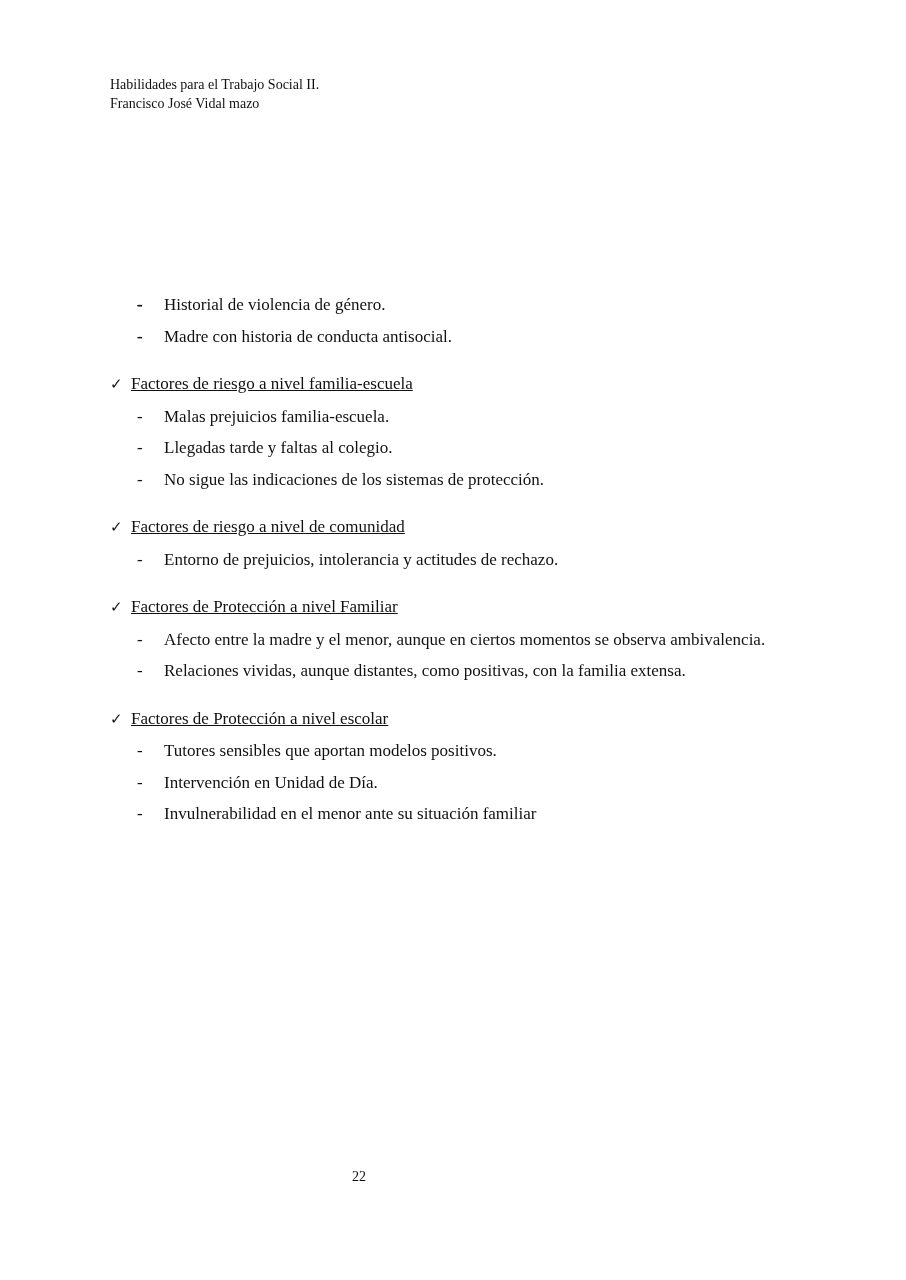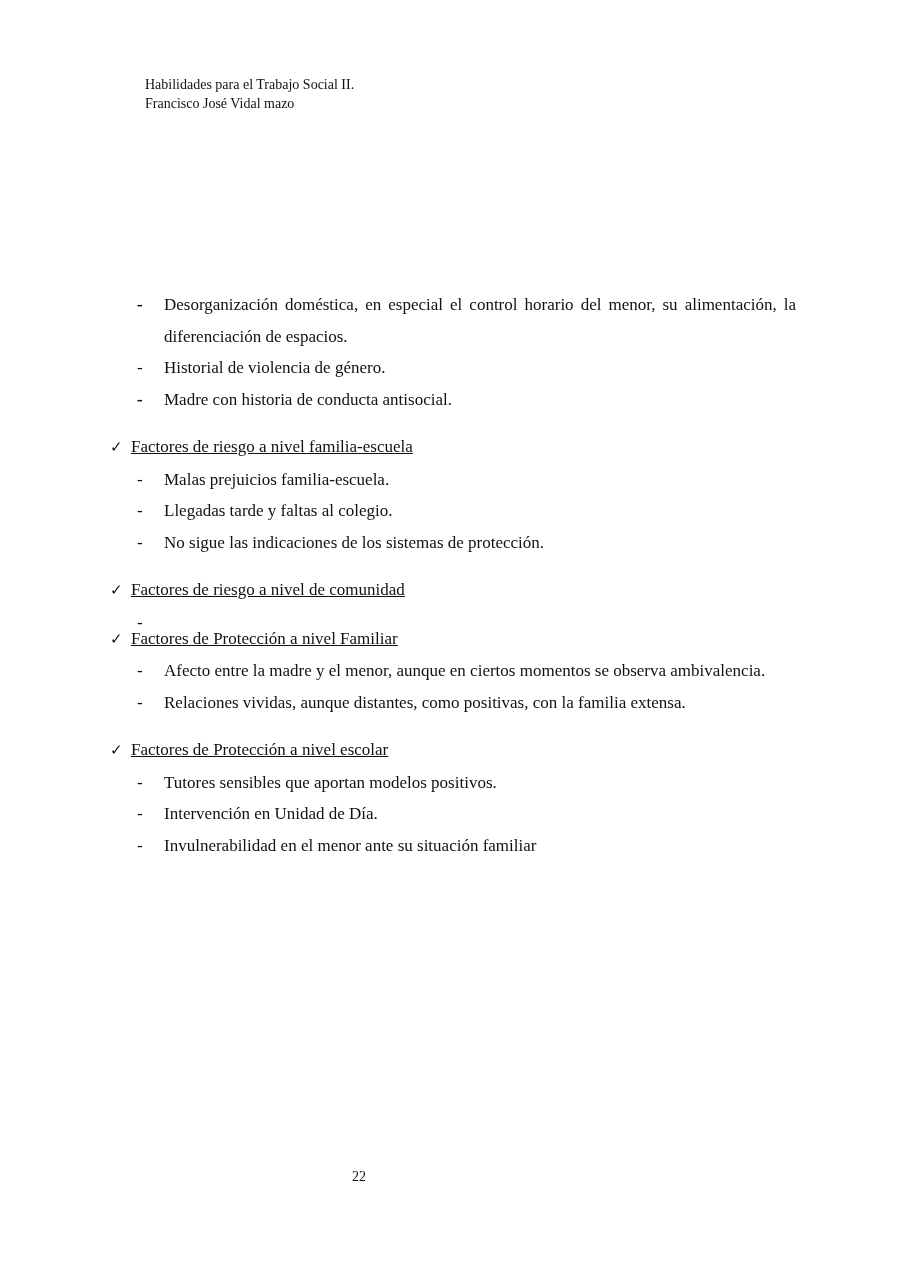--- a/index.html
+++ b/index.html
@@ -2,21 +2,21 @@
 <html><head>
 <meta charset="utf-8">
 <style>
   html, body { margin: 0; padding: 0; background: #ffffff; }
   body {
     width: 906px; height: 1280px; position: relative; overflow: hidden;
     font-family: "Liberation Serif", serif; color: #111111;
   }
   .header {
     position: absolute; left: 110px; top: 75px;
-    font-size: 14px; line-height: 19px; margin-left: 35px;
+    font-size: 14px; line-height: 19px;
   }
   .content { position: absolute; left: 110px; top: 289px; width: 686px; font-size: 17px; }
   .dash-item {
     position: relative; padding-left: 54px; line-height: 31.5px; text-align: justify;
   }
   .dash-item .dash { position: absolute; left: 27px; top: 0; }
   .check-head { line-height: 31.5px; margin-top: 16px; }
   .check-head .check { display: inline-block; width: 21px; font-size: 15px; }
   .check-head .label { text-decoration: underline; }
   .para { line-height: 31.5px; margin-top: 8px; }
@@ -29,33 +29,33 @@
 <body>
 
 <div class="header">
   <div>Habilidades para el Trabajo Social II.</div>
   <div>Francisco José Vidal mazo</div>
 </div>
 
 <div class="content">
   <div>
     <div class="dash-item"><span class="dash">-</span></div>
-    <div class="dash-item"><span class="dash">-</span><span>Desorganización doméstica, en especial el control horario del menor, su alimentación, la diferenciación de espacios.</span></div>
+    <div class="dash-item"><span class="dash">-</span></div>
     <div class="dash-item"><span class="dash">-</span><span>Historial de violencia de género.</span></div>
     <div class="dash-item"><span class="dash">-</span></div>
     <div class="dash-item"><span class="dash">-</span><span>Madre con historia de conducta antisocial.</span></div>
   </div>
 
   <div class="check-head"><span class="check">✓</span><span class="label">Factores de riesgo a nivel familia-escuela</span></div>
   <div class="dash-item"><span class="dash">-</span><span>Malas prejuicios familia-escuela.</span></div>
   <div class="dash-item"><span class="dash">-</span><span>Llegadas tarde y faltas al colegio.</span></div>
   <div class="dash-item"><span class="dash">-</span><span>No sigue las indicaciones de los sistemas de protección.</span></div>
 
   <div class="check-head"><span class="check">✓</span><span class="label">Factores de riesgo a nivel de comunidad</span></div>
-  <div class="dash-item"><span class="dash">-</span></div>
+  <div class="dash-item"><span class="dash">-</span><span>Entorno de prejuicios, intolerancia y actitudes de rechazo.</span></div>
 
 
   <div class="check-head"><span class="check">✓</span><span class="label">Factores de Protección a nivel Familiar</span></div>
   <div class="dash-item"><span class="dash">-</span><span>Afecto entre la madre y el menor, aunque en ciertos momentos se observa ambivalencia.</span></div>
   <div class="dash-item"><span class="dash">-</span><span>Relaciones vividas, aunque distantes, como positivas, con la familia extensa.</span></div>
 
   <div class="check-head"><span class="check">✓</span><span class="label">Factores de Protección a nivel escolar</span></div>
   <div class="dash-item"><span class="dash">-</span><span>Tutores sensibles que aportan modelos positivos.</span></div>
   <div class="dash-item"><span class="dash">-</span><span>Intervención en Unidad de Día.</span></div>
   <div class="dash-item"><span class="dash">-</span><span>Invulnerabilidad en el menor ante su situación familiar</span></div>

